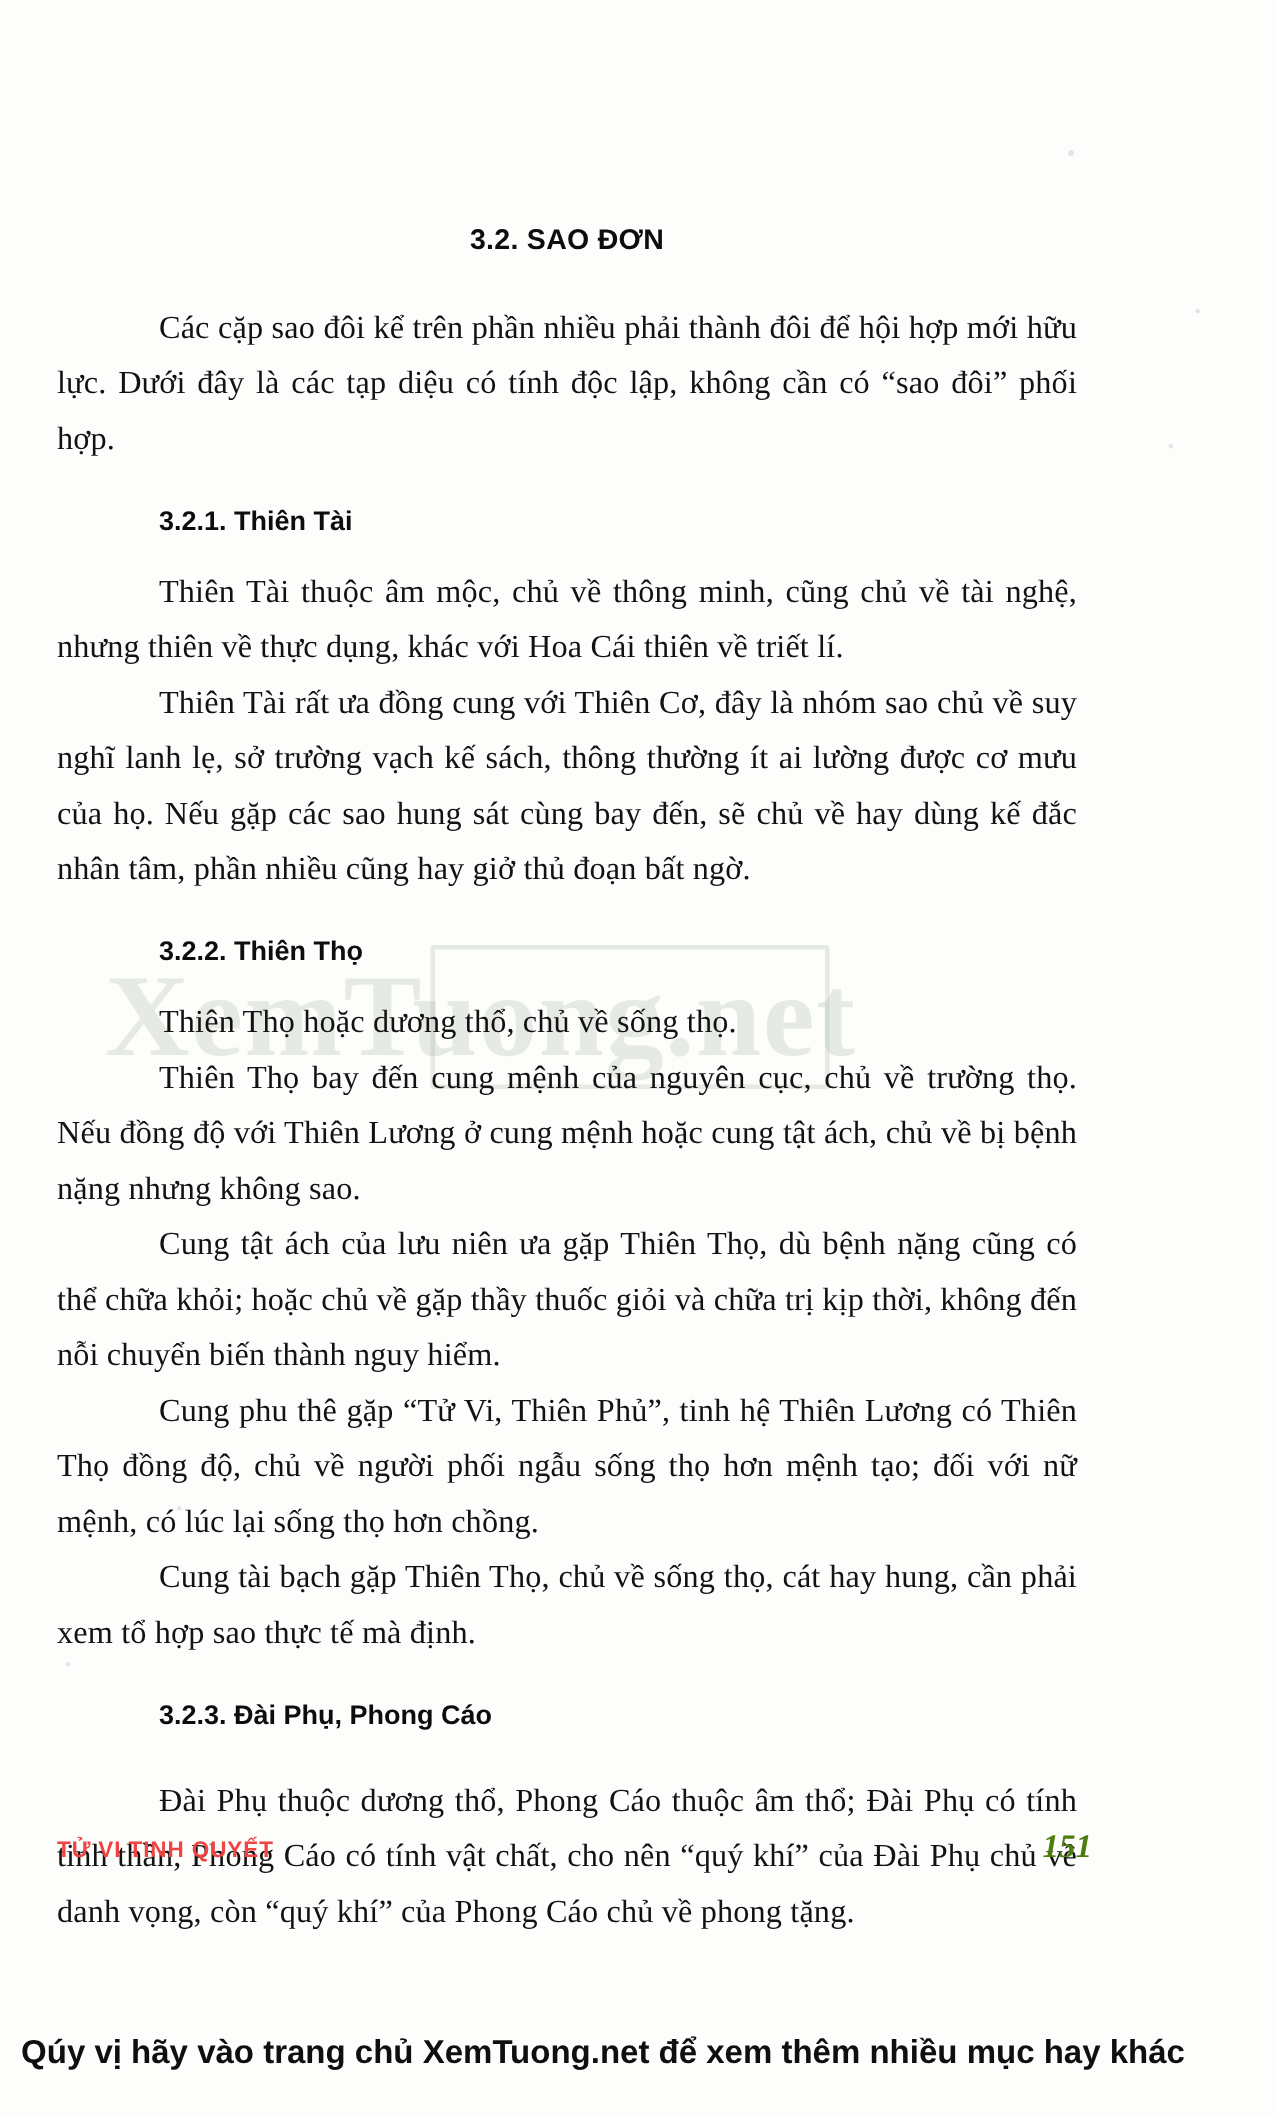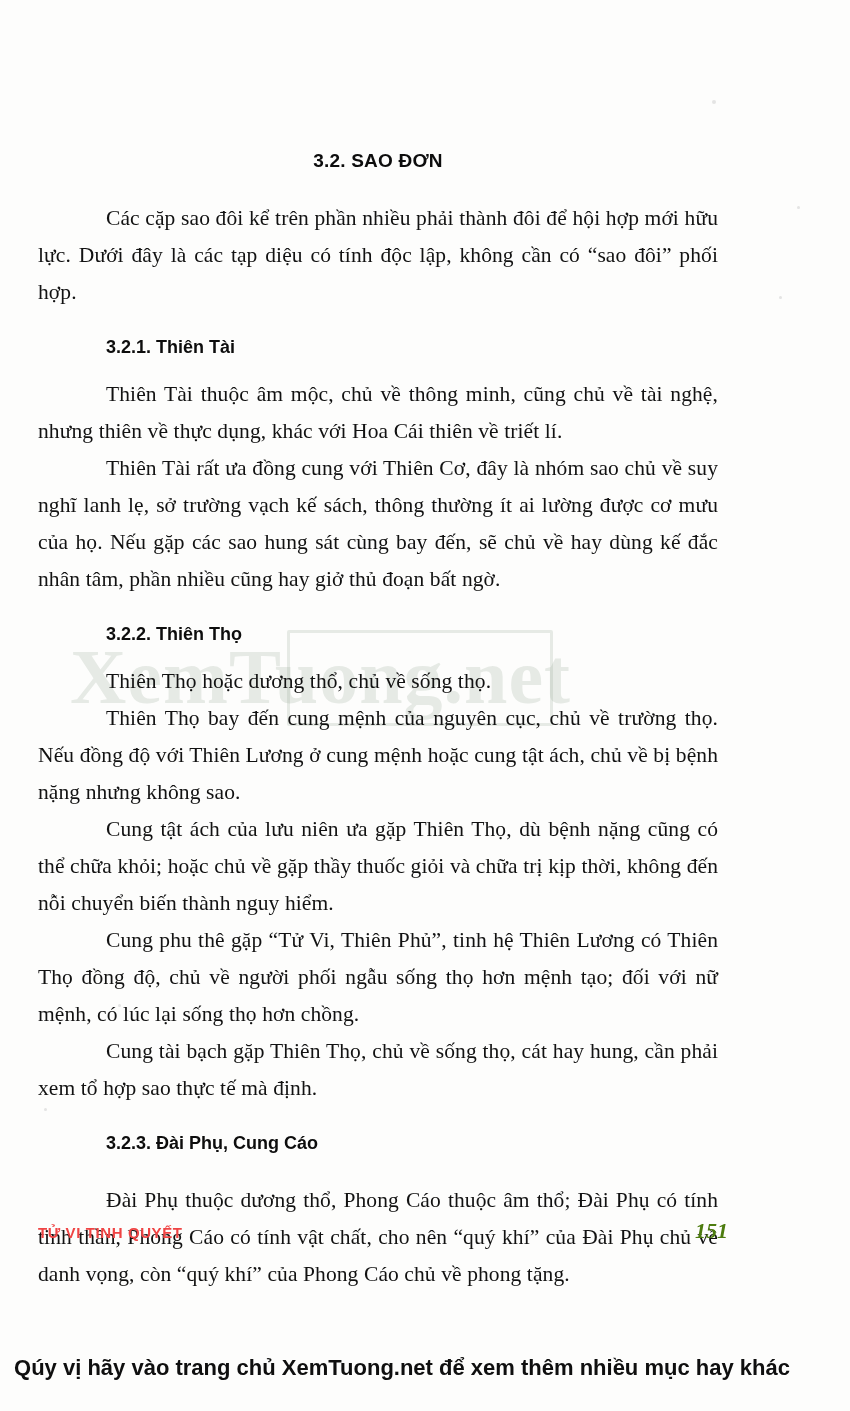--- a/index.html
+++ b/index.html
@@ -171,21 +171,21 @@
     <p class="para">Thiên Tài thuộc âm mộc, chủ về thông minh, cũng chủ về tài nghệ, nhưng thiên về thực dụng, khác với Hoa Cái thiên về triết lí.</p>
     <p class="para">Thiên Tài rất ưa đồng cung với Thiên Cơ, đây là nhóm sao chủ về suy nghĩ lanh lẹ, sở trường vạch kế sách, thông thường ít ai lường được cơ mưu của họ. Nếu gặp các sao hung sát cùng bay đến, sẽ chủ về hay dùng kế đắc nhân tâm, phần nhiều cũng hay giở thủ đoạn bất ngờ.</p>
 
     <h3 class="sub-title">3.2.2. Thiên Thọ</h3>
     <p class="para">Thiên Thọ hoặc dương thổ, chủ về sống thọ.</p>
     <p class="para">Thiên Thọ bay đến cung mệnh của nguyên cục, chủ về trường thọ. Nếu đồng độ với Thiên Lương ở cung mệnh hoặc cung tật ách, chủ về bị bệnh nặng nhưng không sao.</p>
     <p class="para">Cung tật ách của lưu niên ưa gặp Thiên Thọ, dù bệnh nặng cũng có thể chữa khỏi; hoặc chủ về gặp thầy thuốc giỏi và chữa trị kịp thời, không đến nỗi chuyển biến thành nguy hiểm.</p>
     <p class="para">Cung phu thê gặp “Tử Vi, Thiên Phủ”, tinh hệ Thiên Lương có Thiên Thọ đồng độ, chủ về người phối ngẫu sống thọ hơn mệnh tạo; đối với nữ mệnh, có lúc lại sống thọ hơn chồng.</p>
     <p class="para">Cung tài bạch gặp Thiên Thọ, chủ về sống thọ, cát hay hung, cần phải xem tổ hợp sao thực tế mà định.</p>
 
-    <h3 class="sub-title">3.2.3. Đài Phụ, Cung Cáo</h3>
+    <h3 class="sub-title">3.2.3. Đài Phụ, Phong Cáo</h3>
     <div class="block-gap"></div>
     <p class="para">Đài Phụ thuộc dương thổ, Phong Cáo thuộc âm thổ; Đài Phụ có tính tinh thần, Phong Cáo có tính vật chất, cho nên “quý khí” của Đài Phụ chủ về danh vọng, còn “quý khí” của Phong Cáo chủ về phong tặng.</p>
 
   </div>
 
   <div class="footer">
     <div class="book-title">TỬ VI TINH QUYẾT</div>
     <div class="page-number">151</div>
   </div>
 

